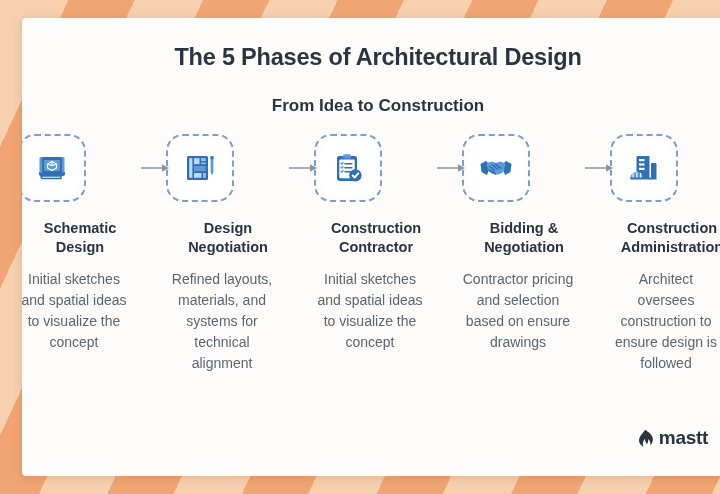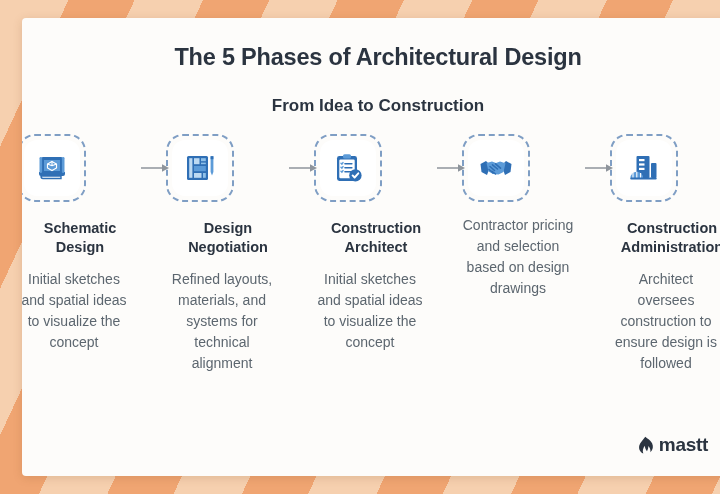--- a/index.html
+++ b/index.html
@@ -93,21 +93,21 @@
   .phase-desc {
     margin-top: 13px;
     font-size: 14px; color: #5c666f;
     text-align: center; line-height: 1.5;
     max-width: 112px;
   }
 
   
   #logo {
     position: absolute;
-    right: 26px; bottom: 20px;
+    right: 26px; bottom: 27px;
     display: flex; align-items: center; gap: 5px;
   }
   #logo-mark svg { display: block; }
   #logo-text {
     font-size: 19px; font-weight: bold;
     color: #2b3440; letter-spacing: -.3px;
   }
 </style>
 </head>
 <body>
@@ -190,21 +190,21 @@
             <g stroke="#5c9bd8" stroke-width="1.5" fill="none" stroke-linecap="round">
               <path d="M10 12.3 L10.9 13.2 L12 11.6"></path>
               <path d="M10 16.3 L10.9 17.2 L12 15.6"></path>
               <path d="M10 20.3 L10.9 21.2 L12 19.6"></path>
             </g>
             <circle cx="24.4" cy="24.4" r="6.2" fill="#2f6fb5"></circle>
             <path d="M21.6 24.4 L23.6 26.5 L27.3 22.3" stroke="#ffffff" stroke-width="1.9" fill="none" stroke-linecap="round" stroke-linejoin="round"></path>
           </svg>
         </div>
       </div>
-      <div class="phase-title">Construction Architect</div>
+      <div class="phase-title">Construction Contractor</div>
       <div class="phase-desc">Initial sketches and spatial ideas to visualize the concept</div>
     </div>
 
     <div class="arrow">
       <svg width="30" height="12" viewBox="0 0 30 12">
         <line x1="0" y1="6" x2="22" y2="6" stroke="#8e949b" stroke-width="1.4"></line>
         <path d="M21 2.2 L28 6 L21 9.8 Z" fill="#8e949b"></path>
       </svg>
     </div>
 
@@ -213,21 +213,22 @@
         <div class="icon-tile">
           <svg width="36" height="36" viewBox="0 0 36 36">
             <path d="M2.5 14 L8 11 L12.5 15.5 L9 25 L3.5 22 Z" fill="#2f6fb5"></path>
             <path d="M33.5 14 L28 11 L23.5 15.5 L27 25 L32.5 22 Z" fill="#2f6fb5"></path>
             <path d="M8.5 13 L14 11.5 L18 13 L22 11.5 L27.5 13.2 L25.5 22 L20.5 24.5 L15 24 L10.5 21.5 Z" fill="#5c9bd8"></path>
             <path d="M12 16.5 L16.5 20.5 M14.5 14.8 L19.5 19 M17.5 13.8 L22.5 18.2" stroke="#2f6fb5" stroke-width="1.6" stroke-linecap="round"></path>
             <path d="M11 19.5 L15 23 M13.8 21.2 L17.5 24" stroke="#2f6fb5" stroke-width="1.5" stroke-linecap="round"></path>
           </svg>
         </div>
       </div>
-      <div class="phase-desc">Contractor pricing and selection based on design drawings</div>
+      <div class="phase-title">Bidding &amp; Negotiation</div>
+      <div class="phase-desc">Contractor pricing and selection based on ensure drawings</div>
     </div>
 
     <div class="arrow">
       <svg width="30" height="12" viewBox="0 0 30 12">
         <line x1="0" y1="6" x2="22" y2="6" stroke="#8e949b" stroke-width="1.4"></line>
         <path d="M21 2.2 L28 6 L21 9.8 Z" fill="#8e949b"></path>
       </svg>
     </div>
 
     <div class="phase">

